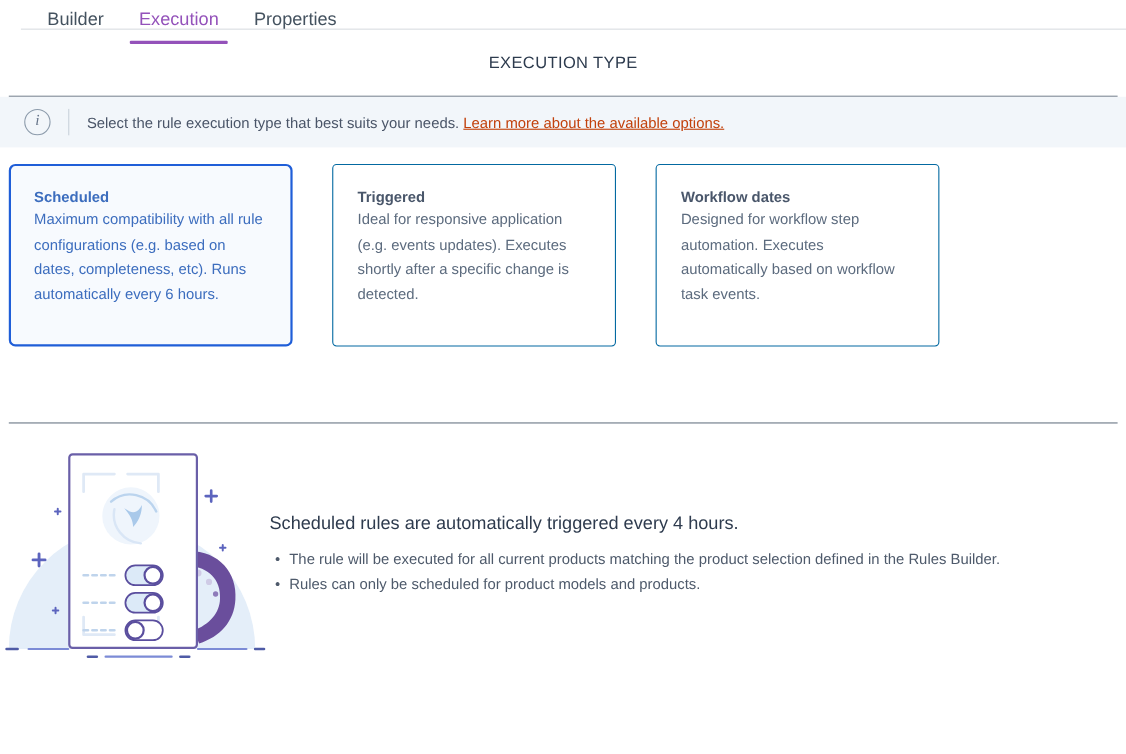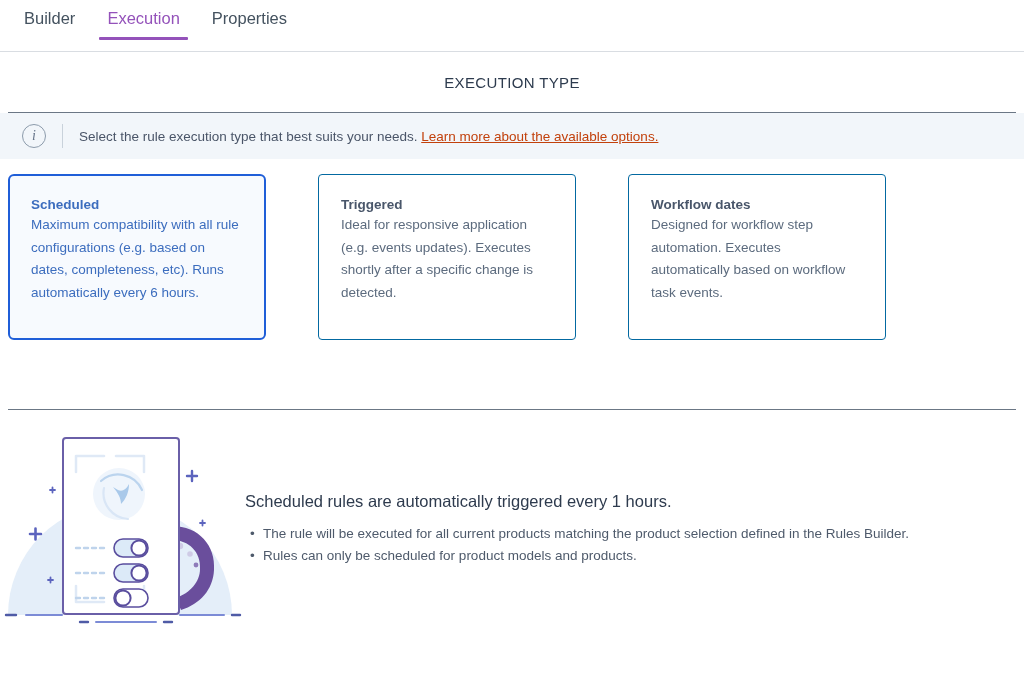--- a/index.html
+++ b/index.html
@@ -11,25 +11,26 @@
     height: 685px;
     background: #ffffff;
     font-family: "Liberation Sans", sans-serif;
     color: #31383F;
     overflow: hidden;
   }
 
   
   .tabbar {
     position: relative;
-    height: 52px;
+    height: 27px;
     display: flex;
     align-items: flex-start;
     padding: 0 0 0 8px;
     box-sizing: border-box;
+    margin-left: 19px;
   }
   .tabbar::after {
     content: "";
     position: absolute;
     left: 0; right: 0; bottom: 0;
     height: 1px;
     background: #D9DDE2;
   }
   .tab {
     position: relative;
@@ -105,21 +106,21 @@
   }
   .info-link {
     color: #c2410c;
     text-decoration: underline;
     cursor: pointer;
   }
 
   
   .cards {
     display: flex;
-    gap: 52px;
+    gap: 36px;
     padding: 15px 8px 0 8px;
   }
   .card {
     width: 258px;
     height: 166px;
     box-sizing: border-box;
     border: 1px solid #0369a1;
     border-radius: 4px;
     background: #ffffff;
     padding: 22px 22px 0 22px;
@@ -274,21 +275,21 @@
           <path d="M30 104 h11 M35.5 98.5 v11" stroke-width="2.6"></path>
           <path d="M50 60 h5 M52.5 57.5 v5" stroke-width="1.8"></path>
           <path d="M48 150 h5 M50.5 147.5 v5" stroke-width="1.8"></path>
           <path d="M187 46 h10 M192 41 v10" stroke-width="2.4"></path>
           <path d="M200 93 h5 M202.5 90.5 v5" stroke-width="1.8"></path>
         </g>
       </svg>
     </div>
 
     <div class="trigger-text">
-      <p class="trigger-head">Scheduled rules are automatically triggered every 1 hours.</p>
+      <p class="trigger-head">Scheduled rules are automatically triggered every 4 hours.</p>
       <ul class="trigger-list">
         <li>The rule will be executed for all current products matching the product selection defined in the Rules Builder.</li>
         <li>Rules can only be scheduled for product models and products.</li>
       </ul>
     </div>
 
   </div>
 </div>
 
 </body></html>

